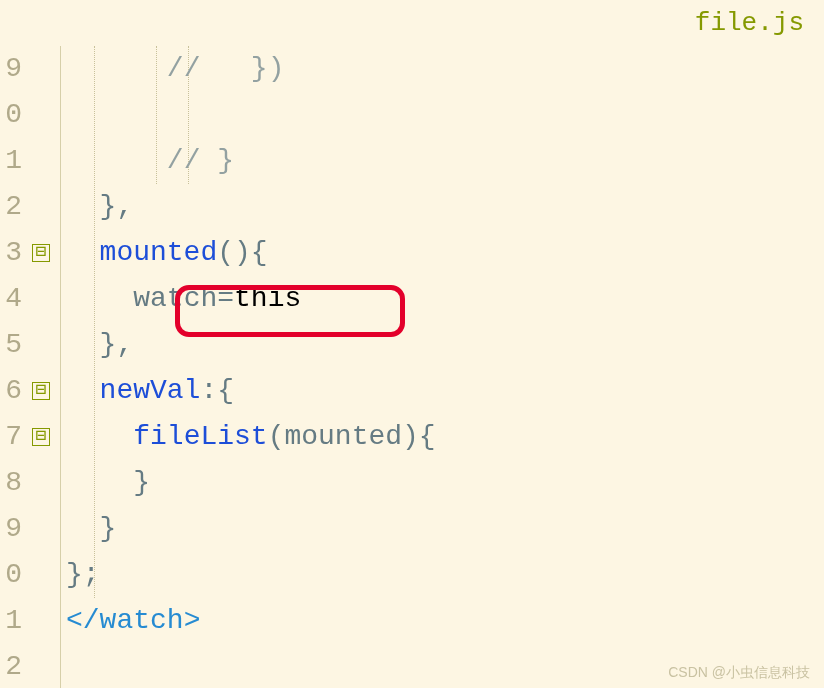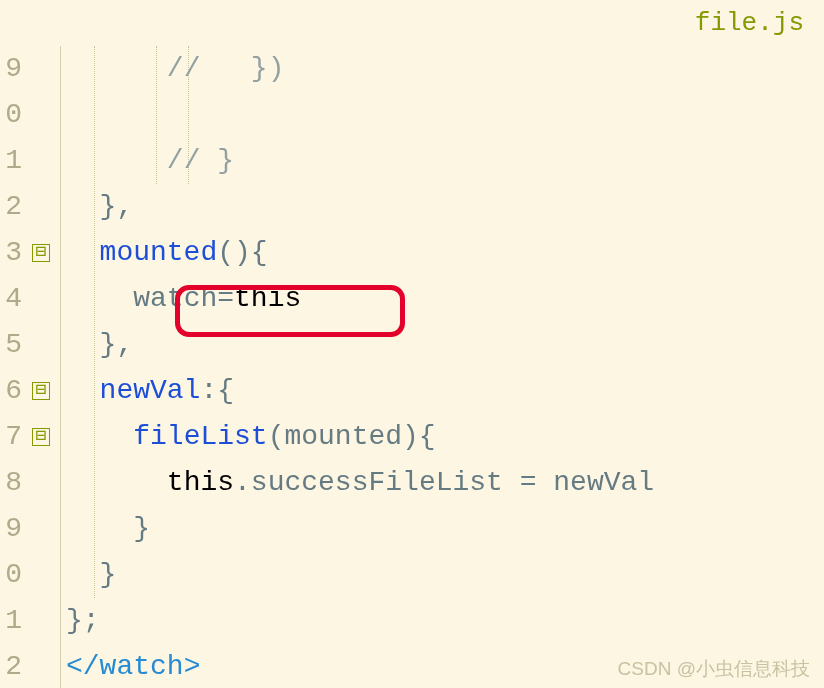--- a/index.html
+++ b/index.html
@@ -97,21 +97,21 @@
     left: 115px;
     top: 239px;
     width: 230px;
     height: 52px;
     pointer-events: none;
   }
   .watermark {
     position: absolute;
     bottom: 6px;
     right: 14px;
-    font-size: 19px;
+    font-size: 14px;
     color: #c9c2a2;
     font-family: sans-serif;
   }
 </style>
 </head>
 <body>
 
 <div class="tabs">
   <div class="tab-spacer"></div>
   <div class="tab-spacer-wide"></div>
@@ -162,21 +162,20 @@
 
     <div class="code-line">      <span class="tok-comment">//   })</span></div>
     <div class="code-line"> </div>
     <div class="code-line">      <span class="tok-comment">// }</span></div>
     <div class="code-line">  <span class="tok-punc">},</span></div>
     <div class="code-line">  <span class="tok-keyword">mounted</span><span class="tok-punc">(){</span></div>
     <div class="code-line">    <span class="tok-default">watch</span><span class="tok-op">=</span><span class="tok-this">this</span></div>
     <div class="code-line">  <span class="tok-punc">},</span></div>
     <div class="code-line">  <span class="tok-keyword">newVal</span><span class="tok-punc">:{</span></div>
     <div class="code-line">    <span class="tok-keyword">fileList</span><span class="tok-punc">(mounted){</span></div>
-    <div class="code-line">      <span class="tok-this">this</span><span class="tok-default">.successFileList = newVal</span></div>
     <div class="code-line">    <span class="tok-punc">}</span></div>
     <div class="code-line">  <span class="tok-punc">}</span></div>
     <div class="code-line"><span class="tok-punc">};</span></div>
     <div class="code-line"><span class="tok-tag">&lt;/</span><span class="tok-tag">watch</span><span class="tok-tag">&gt;</span></div>
 
     <div class="highlight-box"></div>
   </div>
 </div>
 
 <div class="watermark">CSDN @小虫信息科技</div>

